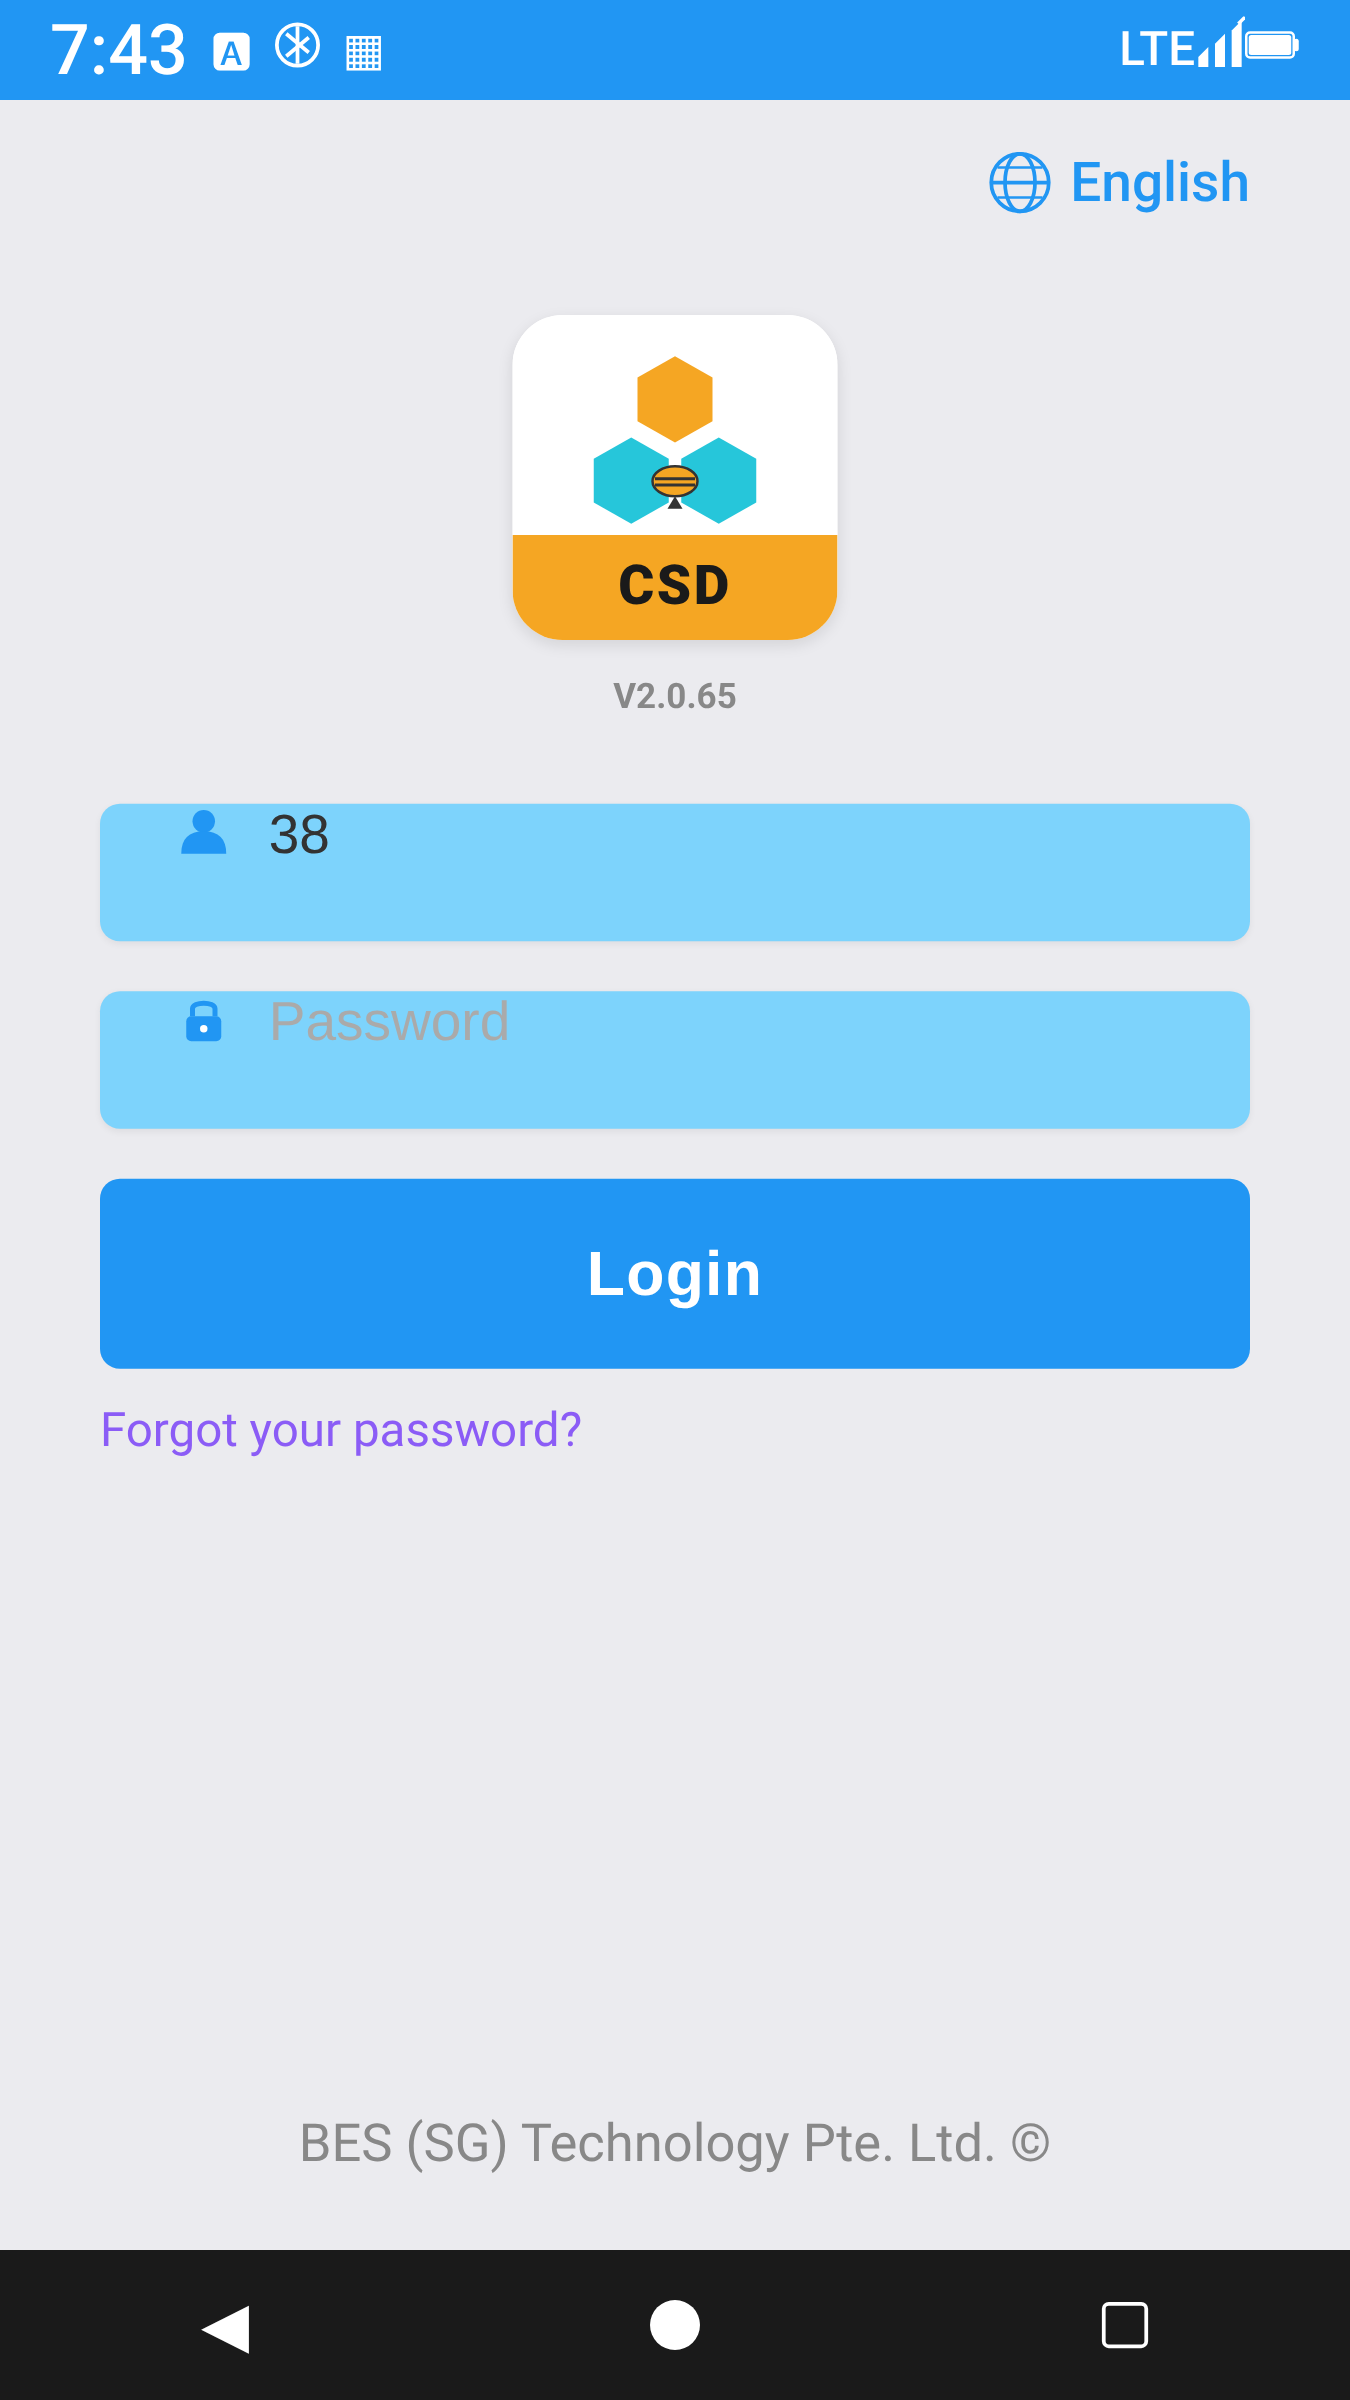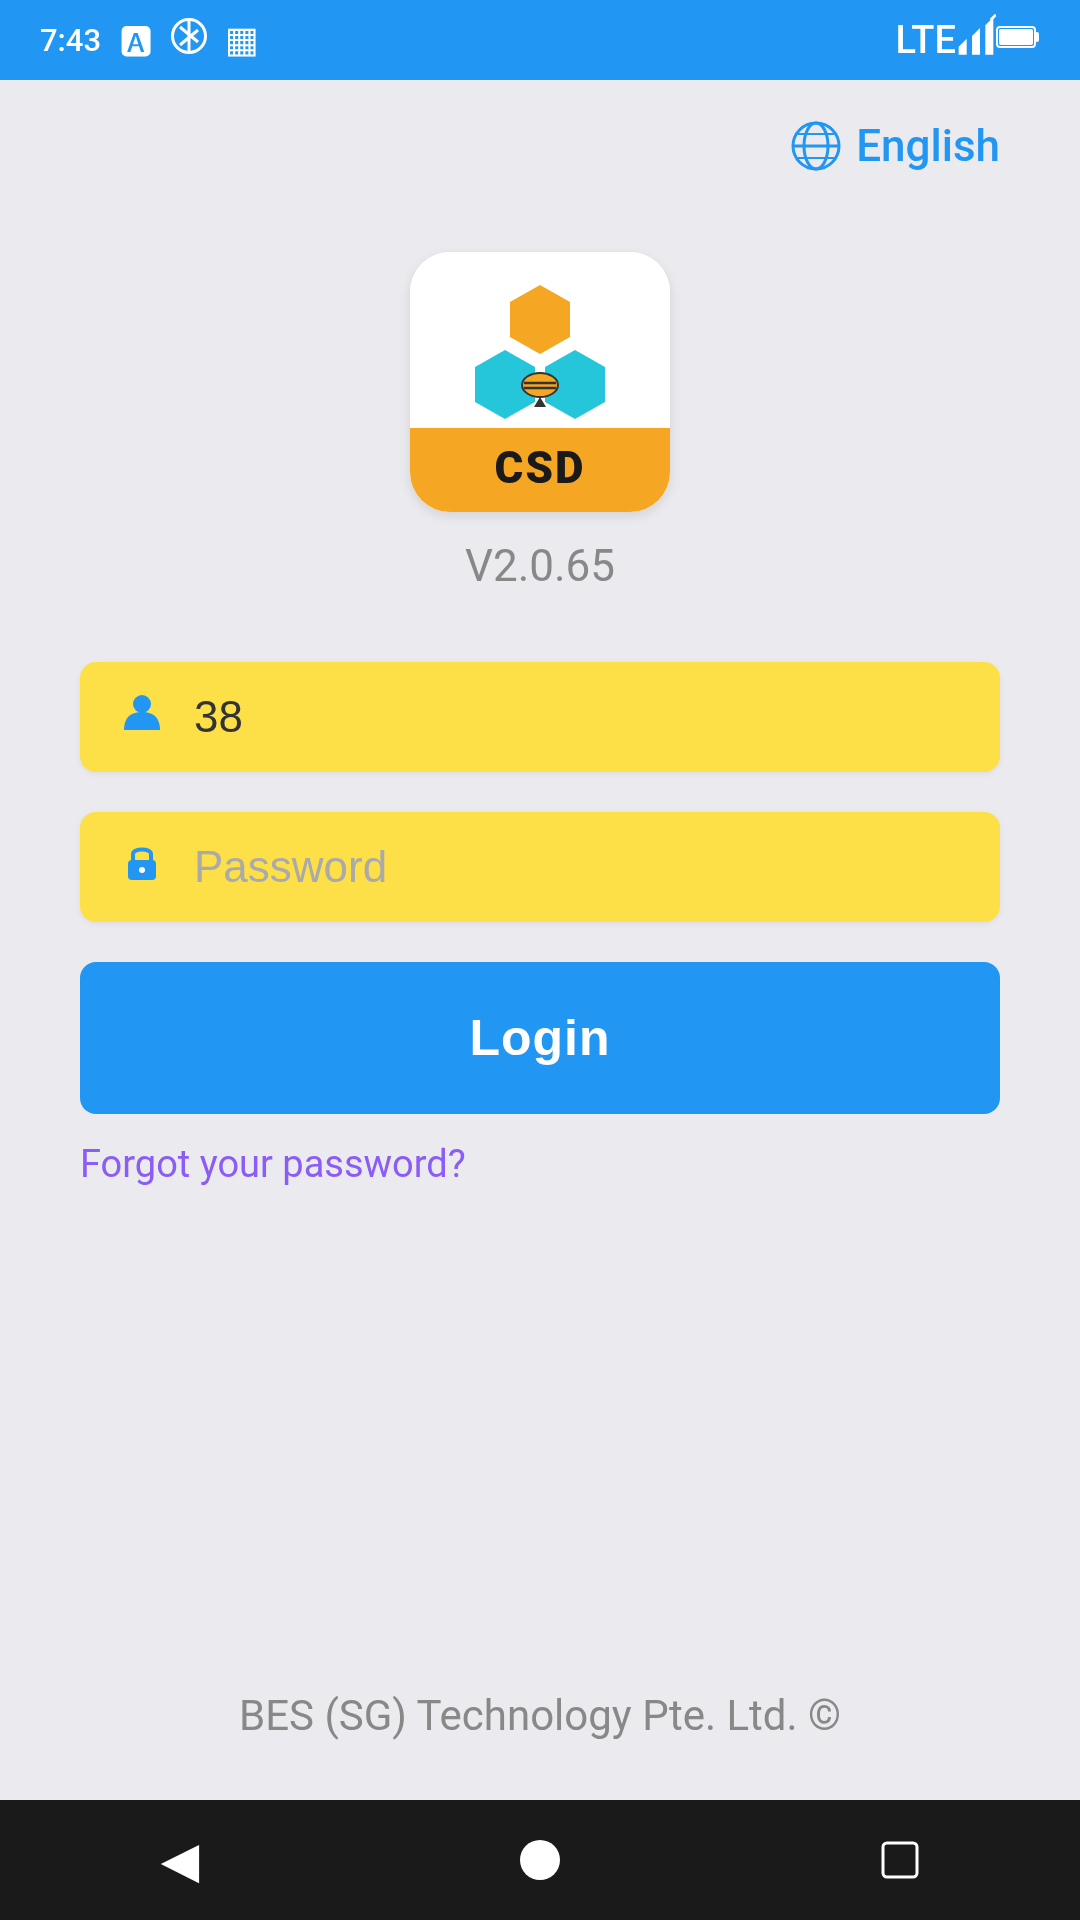--- a/index.html
+++ b/index.html
@@ -32,21 +32,21 @@
     }
 
     .status-bar-left {
       display: flex;
       align-items: center;
       gap: 18px;
     }
 
     .status-time {
       color: white;
-      font-size: 31px;
+      font-size: 56px;
       font-weight: 500;
     }
 
     .status-icon {
       color: white;
       font-size: 36px;
     }
 
     .status-bar-right {
       display: flex;
@@ -132,41 +132,42 @@
 
     .logo-csd-text {
       font-size: 44px;
       font-weight: 900;
       color: #1a1a1a;
       letter-spacing: 2px;
     }
 
     .app-version {
       color: #888;
-      font-size: 44px;
+      font-size: 28px;
       margin-top: 28px;
+      font-weight: bold;
     }
 
     
     .form-container {
       width: 100%;
       margin-top: 70px;
       display: flex;
       flex-direction: column;
       gap: 40px;
     }
 
     .input-field {
       width: 100%;
       height: 110px;
-      background: #fde047;
+      background: #7dd3fc;
       border-radius: 16px;
       display: flex;
-      align-items: center;
-      padding: 0 40px;
+      align-items: flex-start;
+      padding: 0 61px;
       gap: 30px;
       box-shadow: 0 2px 6px rgba(0,0,0,0.06);
     }
 
     .input-field input {
       flex: 1;
       border: none;
       outline: none;
       font-size: 44px;
       color: #333;

